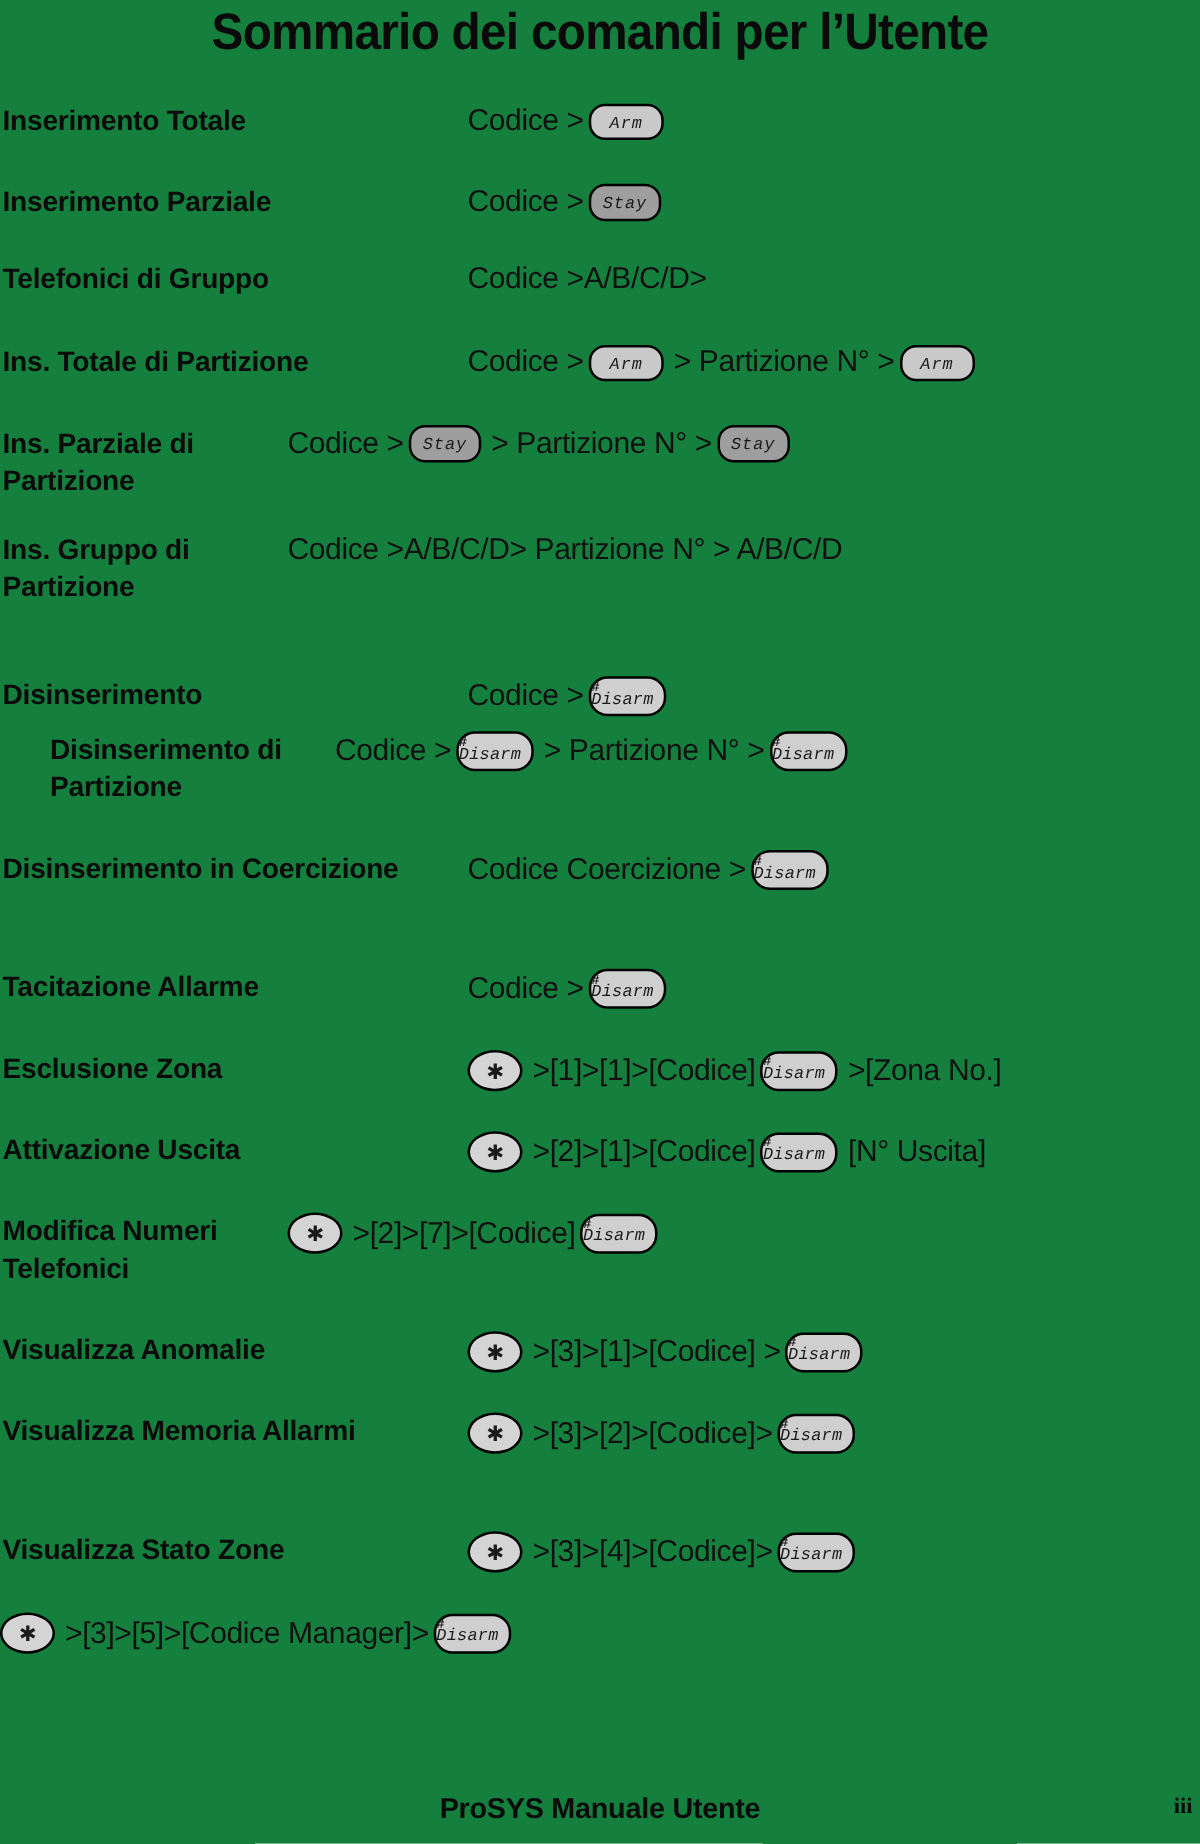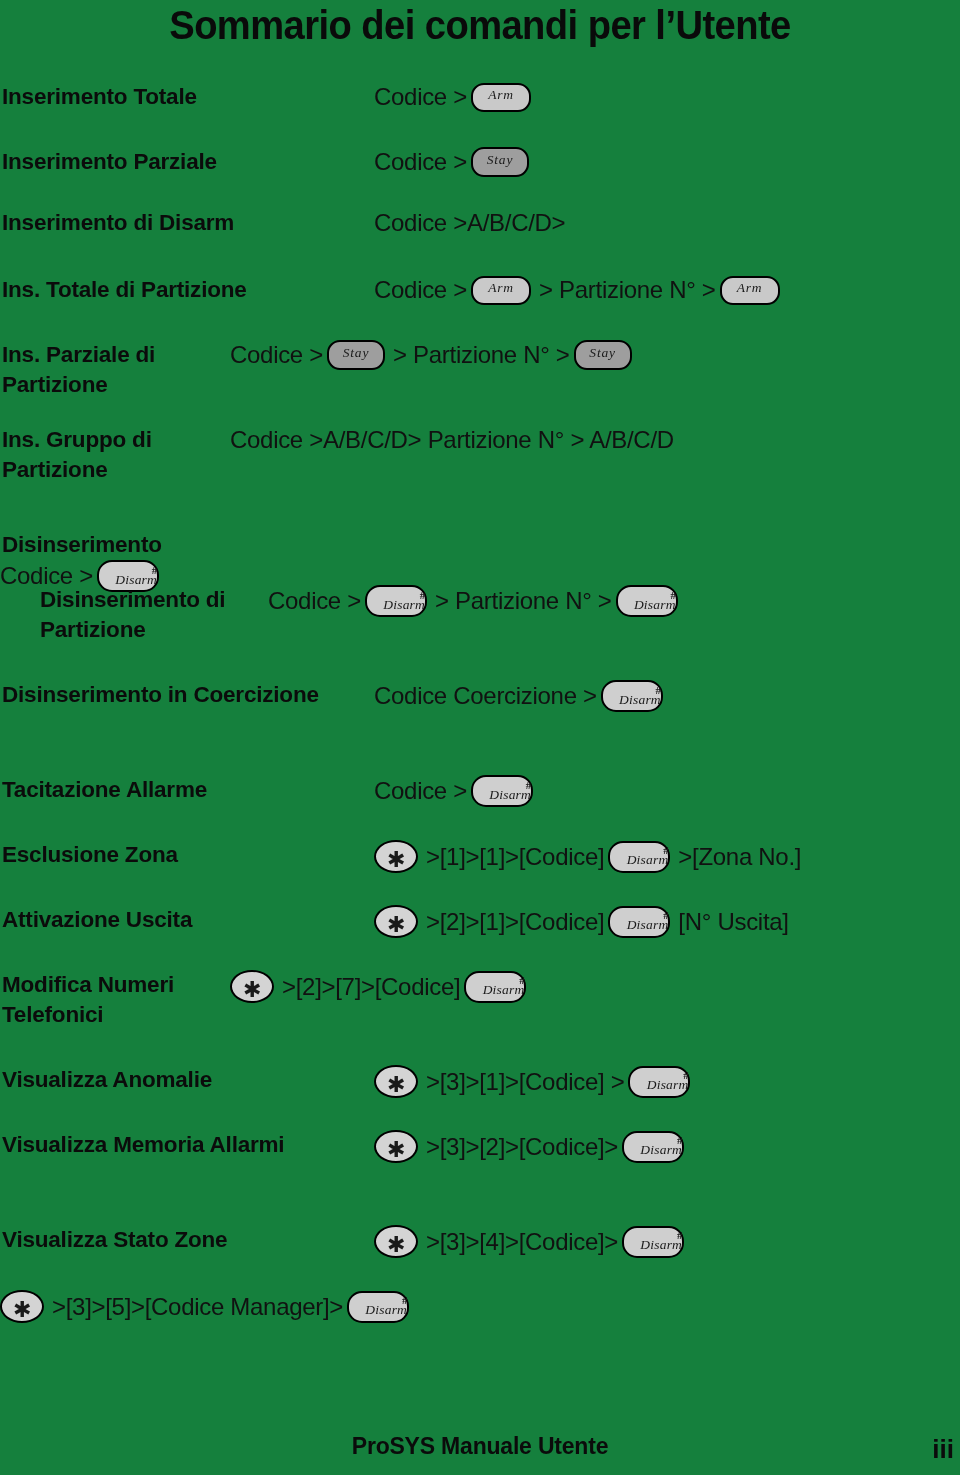--- a/index.html
+++ b/index.html
@@ -76,26 +76,26 @@
     color: #111111;
     white-space: nowrap;
   }
   .seq-text { display: inline-block; }
   .sp-l { margin-left: 4px; }
   .sp-r { margin-right: 4px; }
 
   
   .key {
     display: inline-flex;
-    align-items: flex-end;
+    align-items: flex-start;
     justify-content: center;
     box-sizing: border-box;
     border: 2.2px solid #000000;
     vertical-align: middle;
-    font-family: Liberation Serif, serif;
+    font-family: Liberation Mono, monospace;
     font-style: italic;
     color: #1a1a1a;
     position: relative;
     flex: none;
   }
 
   
   .key-arm {
     width: 60px;
     height: 29px;
@@ -171,23 +171,23 @@
     font-family: "Liberation Sans", sans-serif;
     font-weight: bold;
     font-size: 23px;
     color: #0b0b0b;
     letter-spacing: -0.2px;
   }
   .footer-page {
     position: absolute;
     right: 6px;
     top: 1px;
-    font-family: Liberation Sans, sans-serif;
-    font-weight: bold;
-    font-size: 26px;
+    font-family: Liberation Serif, serif;
+    font-weight: bold;
+    font-size: 18px;
     color: #0b0b0b;
   }
 </style>
 </head>
 <body>
 
 <div id="page">
 
   <div class="page-title">Sommario dei comandi per l’Utente</div>
 
@@ -204,21 +204,21 @@
       <div class="cmd-row" style="position: absolute; left: 0px; top: 77px;">
         <div class="cmd-label" style="width: 374px;">Inserimento Parziale</div>
         <div class="cmd-seq">
           <span class="seq-text">Codice &gt;</span>
           <span class="sp-l key key-stay" style="background: rgb(158, 158, 158);">
             <span>Stay</span>
           </span>
         </div>
       </div>
       <div class="cmd-row" style="position: absolute; left: 0px; top: 138px;">
-        <div class="cmd-label" style="width: 374px;">Inserimento di Disarm</div>
+        <div class="cmd-label" style="width: 374px;">Telefonici di Gruppo</div>
         <div class="cmd-seq">
           <span class="seq-text">Codice &gt;A/B/C/D&gt;</span>
         </div>
       </div>
       <div class="cmd-row" style="position: absolute; left: 0px; top: 205px;">
         <div class="cmd-label" style="width: 374px;">Ins. Totale di Partizione</div>
         <div class="cmd-seq">
           <span class="seq-text">Codice &gt;</span>
           <span class="sp-l sp-r key key-arm" style="background: rgb(201, 201, 201);">
             <span>Arm</span>
@@ -241,21 +241,21 @@
             <span>Stay</span>
           </span>
         </div>
       </div>
       <div class="cmd-row" style="position: absolute; left: 0px; top: 355px;">
         <div class="cmd-label" style="width: 230px;">Ins. Gruppo di Partizione</div>
         <div class="cmd-seq">
           <span class="seq-text">Codice &gt;A/B/C/D&gt; Partizione N° &gt; A/B/C/D</span>
         </div>
       </div>
-      <div class="cmd-row" style="position: absolute; left: 0px; top: 460px; flex-direction: column;">
+      <div class="cmd-row" style="position: absolute; left: 0px; top: 471px;">
         <div class="cmd-label" style="width: 374px;">Disinserimento</div>
         <div class="cmd-seq">
           <span class="seq-text">Codice &gt;</span>
           <span class="sp-l key key-disarm" style="background: rgb(207, 207, 207);">
             <span class="hash">#</span>
             <span class="dword">Disarm</span>
           </span>
         </div>
       </div>
       <div class="cmd-row" style="position: absolute; left: 0px; top: 515px; padding-left: 38px;">

